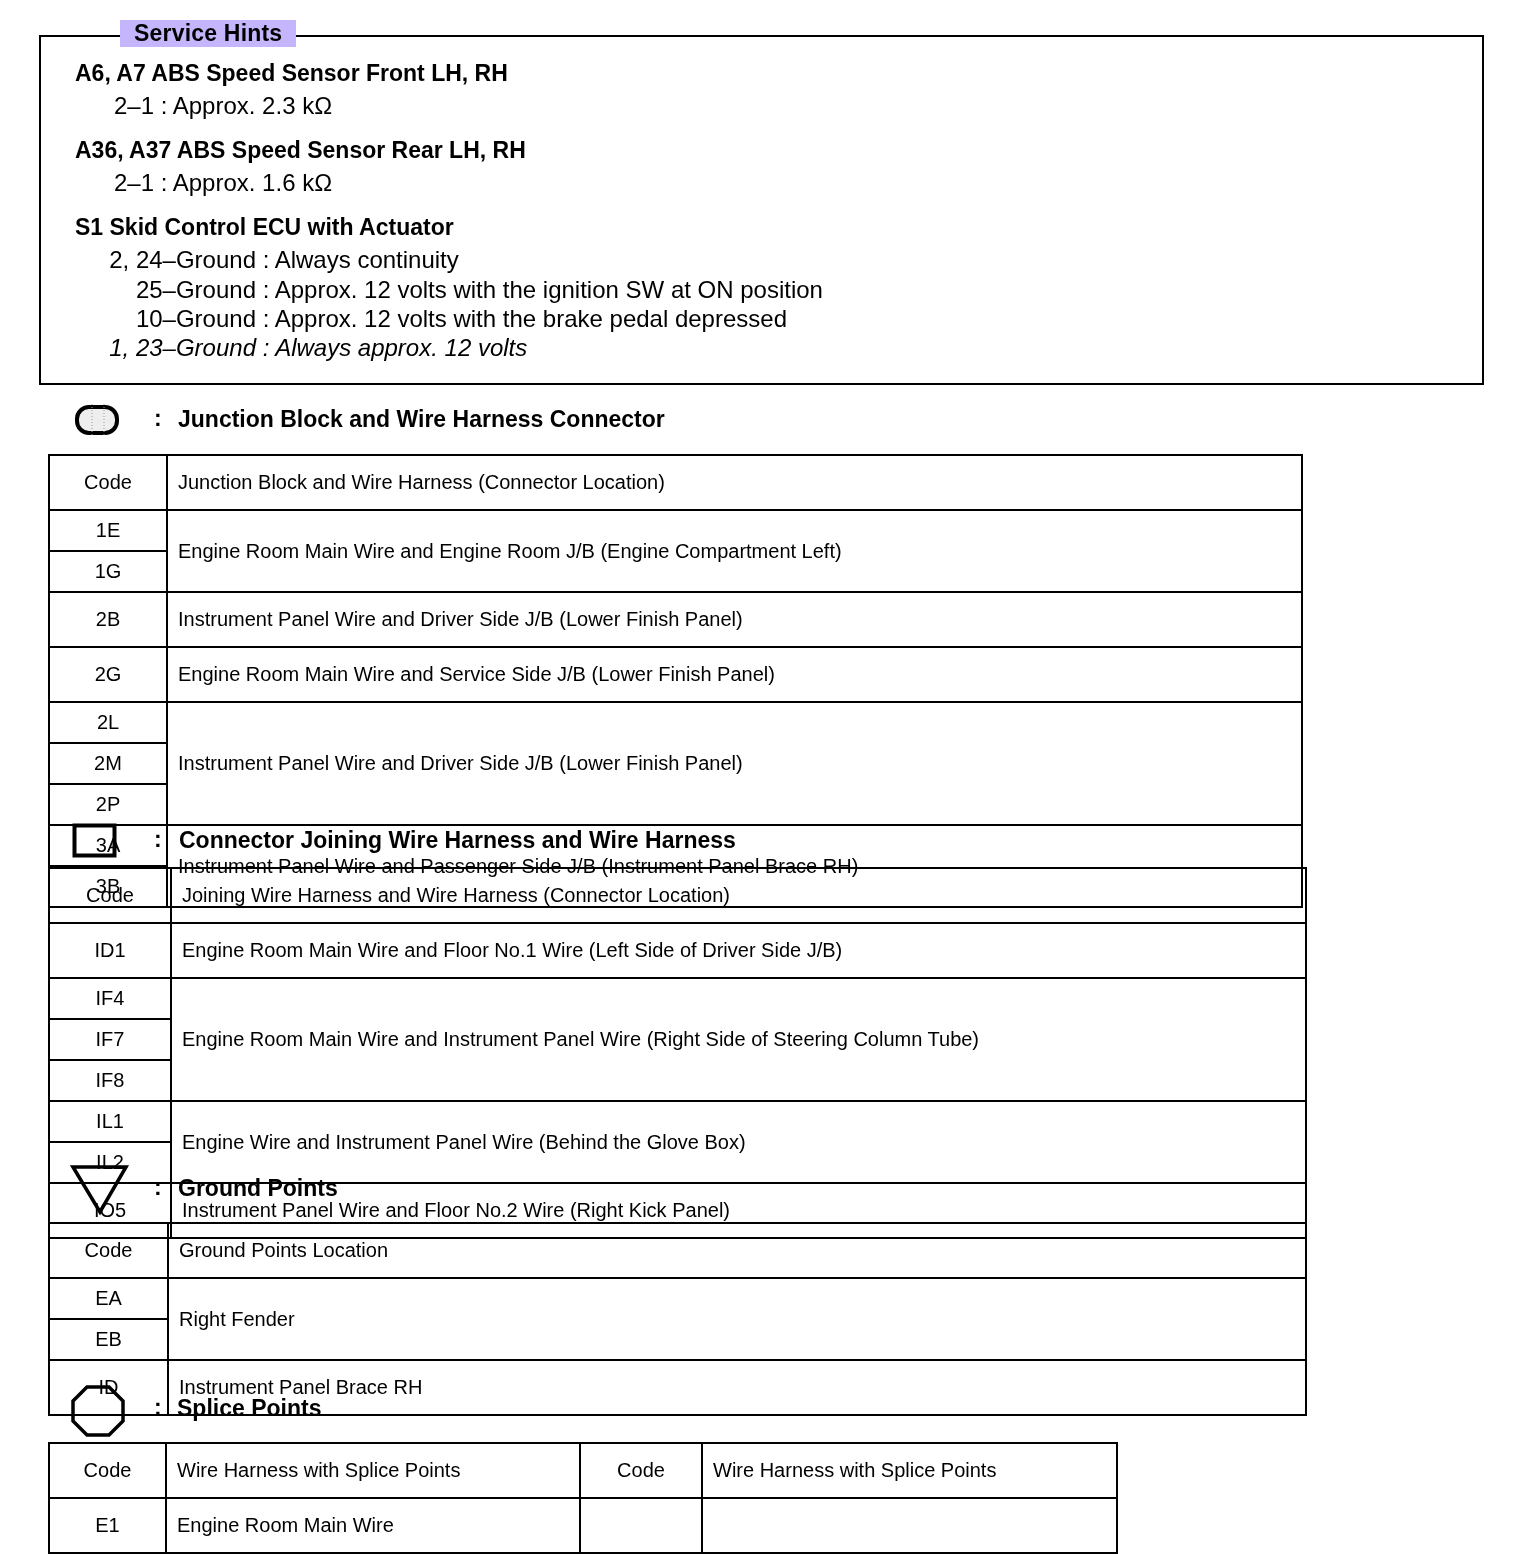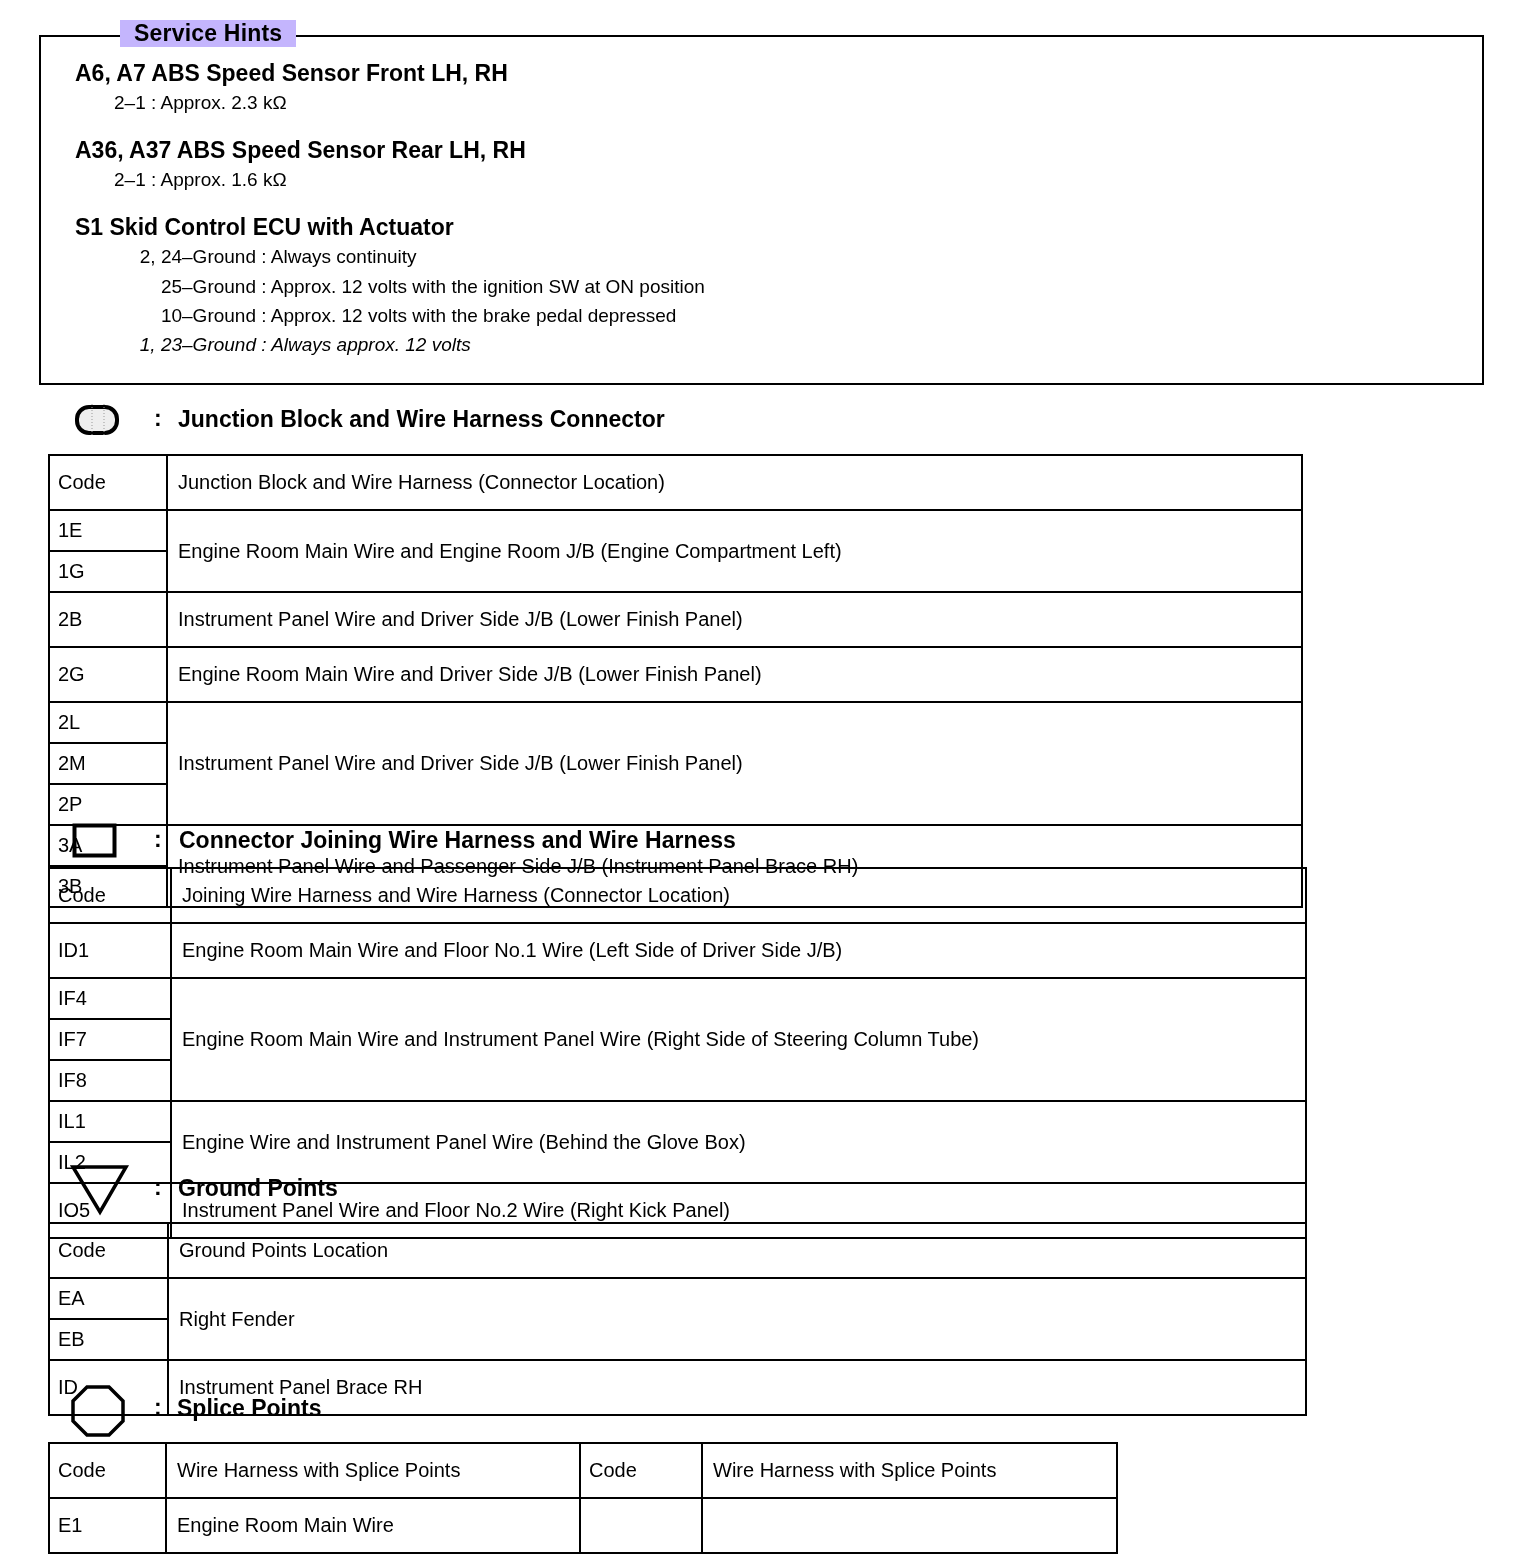--- a/index.html
+++ b/index.html
@@ -12,37 +12,37 @@
   
   #hints-box {
     left: 39px; top: 35px; width: 1445px; height: 350px;
     border: 2px solid #000; box-sizing: border-box;
   }
   #hints-title {
     left: 120px; top: 20px; background: #c4b5fd; padding: 0 14px;
     font-weight: bold; font-size: 23px; letter-spacing: 0.2px;
   }
   .h-head { font-weight: bold; font-size: 23px; white-space: nowrap; }
-  .h-line { font-size: 19px; white-space: nowrap; }
+  .h-line { font-size: 24px; white-space: nowrap; }
   .h-line .lbl { display: inline-block; text-align: right; }
 
   
   .sec-head { font-weight: bold; font-size: 23px; white-space: nowrap; }
   .sec-colon { font-weight: bold; font-size: 23px; }
 
   
   table.grid {
     position: absolute; border-collapse: collapse; table-layout: fixed;
     font-size: 20px;
   }
   table.grid td {
     border: 2px solid #000; padding: 15px 10px; height: 30px; box-sizing: border-box;
     white-space: nowrap; overflow: hidden;
   }
-  table.grid td.code { text-align: left; padding: 8px; }
+  table.grid td.code { text-align: center; padding: 8px; }
   table.grid { border: 2.5px solid #000; }
 
   
   .icon svg { display: block; }
 </style>
 </head>
 <body>
 
 <div id="hints-box" class="abs"></div>
 <div id="hints-title" class="abs">Service Hints</div>
@@ -97,21 +97,21 @@
   </tr>
   <tr style="height:34px">
     <td class="code">1G</td>
   </tr>
   <tr style="height:35px">
     <td class="code">2B</td>
     <td>Instrument Panel Wire and Driver Side J/B (Lower Finish Panel)</td>
   </tr>
   <tr style="height:34px">
     <td class="code">2G</td>
-    <td>Engine Room Main Wire and Driver Side J/B (Lower Finish Panel)</td>
+    <td>Engine Room Main Wire and Service Side J/B (Lower Finish Panel)</td>
   </tr>
   <tr style="height:34px">
     <td class="code">2L</td>
     <td rowspan="3">Instrument Panel Wire and Driver Side J/B (Lower Finish Panel)</td>
   </tr>
   <tr style="height:34px">
     <td class="code">2M</td>
   </tr>
   <tr style="height:34px">
     <td class="code">2P</td>

